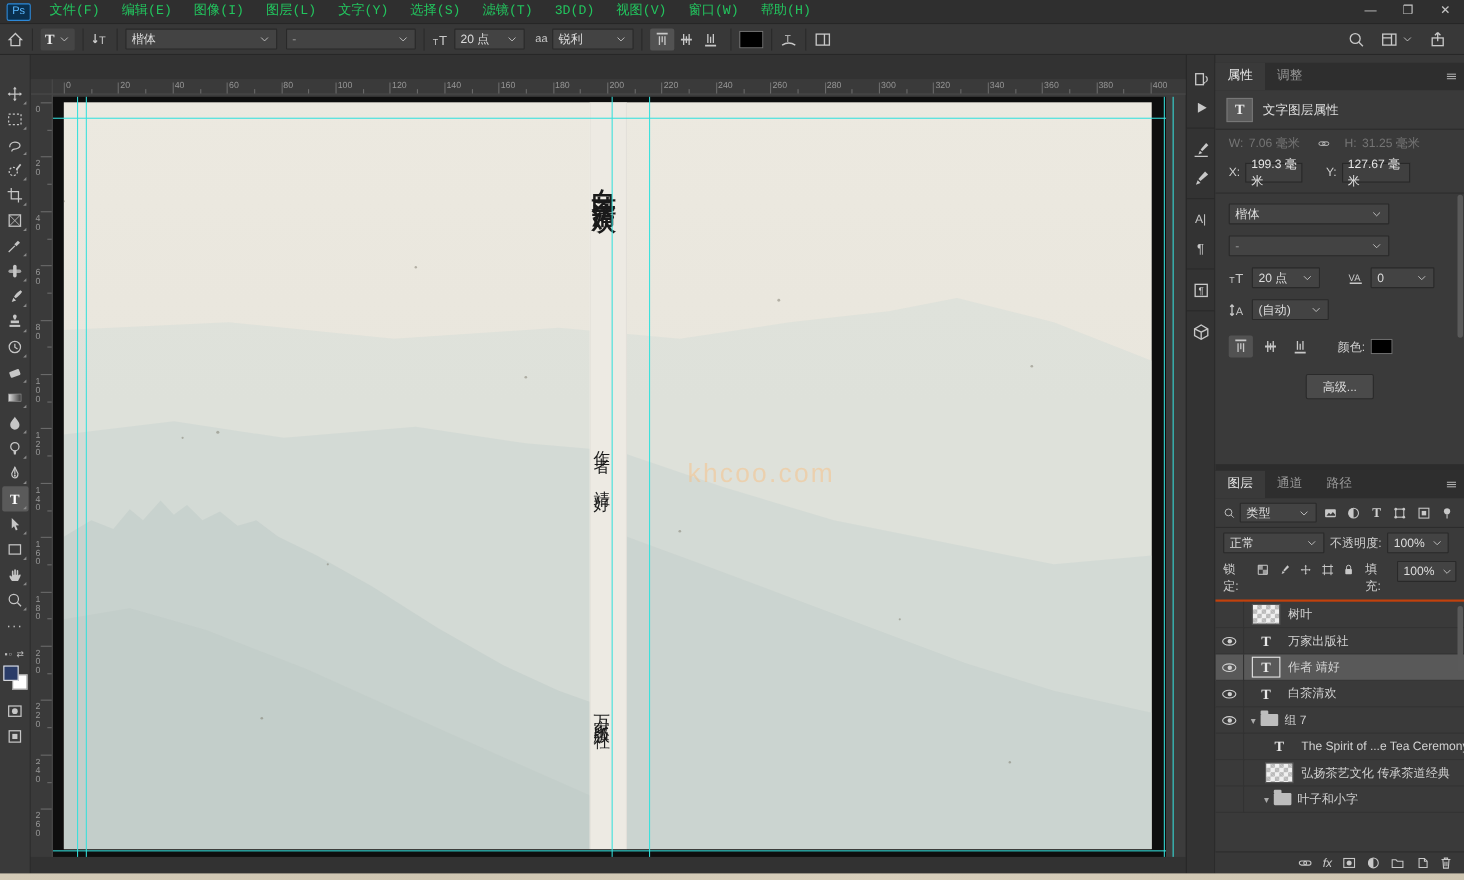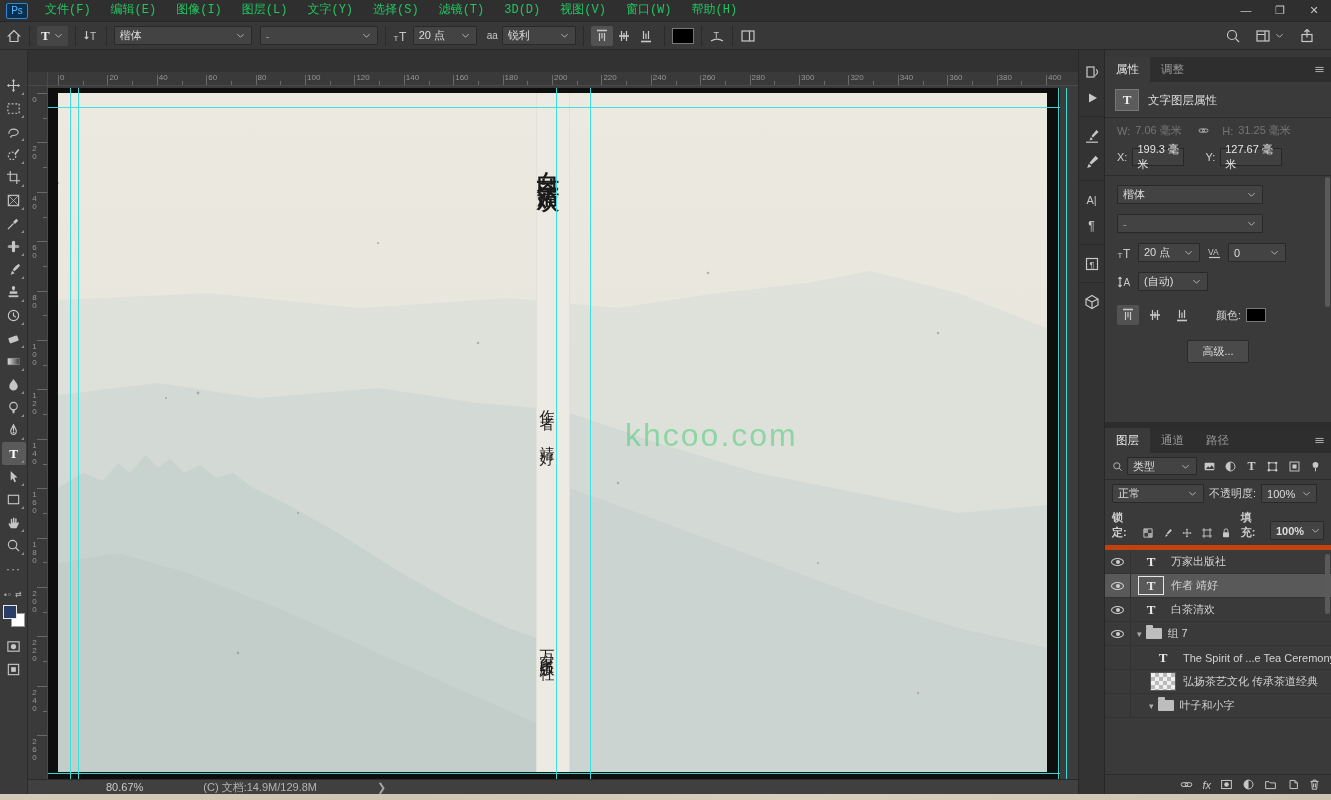--- a/index.html
+++ b/index.html
@@ -57,21 +57,21 @@
   .vlabel{position:absolute;left:2px;font-size:8px;color:#969696;writing-mode:vertical-rl;text-orientation:upright;letter-spacing:-1px;}
   .viewport{position:absolute;left:20px;top:14px;right:0;bottom:0;background:#3c3c3c;}
   .document{position:absolute;left:0;top:2px;width:1012px;height:691px;background:#0e0e0e;}
   .paper{position:absolute;left:10px;top:5px;width:989px;height:679px;background:linear-gradient(180deg,#ece9e0 0%,#e9e6dd 40%,#e7e4db 100%);overflow:hidden;}
   .paper svg{position:absolute;left:0;top:0;}
   .spine{position:absolute;left:478px;top:0;width:34px;height:679px;background:#edeae3;box-shadow:inset 1px 0 0 rgba(0,0,0,.04),inset -1px 0 0 rgba(0,0,0,.04);}
   .vtext{writing-mode:vertical-rl;text-orientation:upright;color:#1a1a1a;font-family:"DejaVu Serif",serif;position:absolute;white-space:nowrap;}
   .spine-title{left:486px;top:67px;font-size:22px;letter-spacing:7px;font-weight:bold;}
   .spine-author{left:489px;top:312px;font-size:15px;letter-spacing:6px;}
   .spine-pub{left:489px;top:552px;font-size:15px;letter-spacing:4px;}
-  .watermark{position:absolute;left:577px;top:331px;font-size:32px;color:#22c55e;opacity:.42;letter-spacing:2px;text-align:right;}
+  .watermark{position:absolute;left:577px;top:331px;font-size:24px;color:#fdba74;opacity:.42;letter-spacing:2px;text-align:right;}
   .guide-v{position:absolute;top:2px;height:691px;width:1px;background:#35e0dc;opacity:.95;z-index:4;}
   .guide-h{position:absolute;left:0;width:1012px;height:1px;background:#35e0dc;opacity:.95;z-index:4;}
 
   
   .dock{position:absolute;left:1078px;top:50px;width:27px;height:744px;background:#333333;border-left:1px solid #272727;border-right:1px solid #272727;display:flex;flex-direction:column;align-items:center;padding-top:10px;}
   .dock .ic{width:24px;height:24px;margin-bottom:2px;}
   .dock .gap{height:8px;border-top:1px solid #2a2a2a;width:100%;margin-top:4px;}
 
   
   .rightpanels{position:absolute;left:1105px;top:50px;width:226px;height:744px;background:#383838;}
@@ -91,21 +91,21 @@
   .pdivider{border-top:1px solid #2c2c2c;margin:4px 0;}
   .advbtn{margin:10px auto 0;display:block;background:#4a4a4a;border:1px solid #2a2a2a;color:#ddd;font-size:11px;padding:3px 14px;border-radius:2px;}
   .pscroll{position:absolute;right:1px;top:120px;width:5px;height:130px;background:#5a5a5a;border-radius:3px;}
 
   .panel-layers{position:absolute;left:0;top:378px;width:226px;bottom:0;background:#3a3a3a;display:flex;flex-direction:column;}
   .lay-filter{display:flex;align-items:center;gap:4px;padding:4px 7px;border-bottom:1px solid #2c2c2c;}
   .lay-filter .combo{width:72px;height:18px;}
   .fbtn{width:18px;height:18px;display:flex;align-items:center;justify-content:center;color:#c8c8c8;}
   .fbtn svg{width:13px;height:13px;}
   .lay-blend{display:flex;align-items:center;gap:5px;padding:4px 7px;font-size:11px;}
-  .lay-lock{display:flex;align-items:flex-end;gap:6px;padding:3px 7px 5px;font-size:11px;border-bottom:5px solid #c2410c;font-weight:bold;}
+  .lay-lock{display:flex;align-items:flex-start;gap:6px;padding:3px 7px 5px;font-size:11px;border-bottom:2px solid #c2410c;}
   .lockic{width:15px;height:15px;display:flex;align-items:center;justify-content:center;color:#c2c2c2;}
   .lockic svg{width:12px;height:12px;}
   .layerlist{flex:1;overflow:hidden;position:relative;}
   .lrow{height:24px;display:flex;align-items:center;border-bottom:1px solid #333;}
   .lrow.selected{background:#595959;}
   .eyebox{width:26px;height:24px;border-right:1px solid #323232;display:flex;align-items:center;justify-content:center;flex:none;}
   .eye{width:13px;height:8px;border:1px solid #cfcfcf;border-radius:50%;position:relative;}
   .eye:after{content:'';position:absolute;left:3.5px;top:1px;width:4px;height:4px;background:#cfcfcf;border-radius:50%;}
   .lthumb{width:26px;height:19px;margin:0 7px 0 7px;flex:none;display:flex;align-items:center;justify-content:center;font-size:13px;color:#e8e8e8;font-family:"Liberation Serif",serif;font-weight:bold;}
   .lthumb.checker{background-image:linear-gradient(45deg,#b9b9b9 25%,transparent 25%,transparent 75%,#b9b9b9 75%),linear-gradient(45deg,#b9b9b9 25%,#f0f0f0 25%,#f0f0f0 75%,#b9b9b9 75%);background-size:8px 8px;background-position:0 0,4px 4px;border:1px solid #555;}
@@ -704,21 +704,21 @@
             </svg>
           </span>
         <span class="combo" style="width:62px">
           <span>20 点</span>
           <span class="ic small chev">
               <svg viewBox="0 0 16 16" fill="none" stroke="currentColor" stroke-width="1.2">
                 <path d="M3.5 6l4.5 4.5L12.5 6"></path>
               </svg>
             </span>
         </span>
-        <span class="ic" style="margin-left:2px">
+        <span class="ic" style="margin-left:20px">
             <svg viewBox="0 0 16 16" fill="none" stroke="currentColor" stroke-width="1.2">
               <text x="1" y="10" font-size="8.5" fill="currentColor" stroke="none">VA</text>
               <path d="M2 12.5h11"></path>
             </svg>
           </span>
         <span class="combo" style="width:58px">
           <span>0</span>
           <span class="ic small chev">
               <svg viewBox="0 0 16 16" fill="none" stroke="currentColor" stroke-width="1.2">
                 <path d="M3.5 6l4.5 4.5L12.5 6"></path>
@@ -909,20 +909,25 @@
         <span class="combo" style="width:54px">
           <span>100%</span>
           <span class="ic small chev">
               <svg viewBox="0 0 16 16" fill="none" stroke="currentColor" stroke-width="1.2">
                 <path d="M3.5 6l4.5 4.5L12.5 6"></path>
               </svg>
             </span>
         </span>
       </div>
       <div class="layerlist" id="layerlist">
+          <div class="lrow">
+            <div class="eyebox"></div>
+            <div class="lthumb checker"></div>
+            <span class="lname">树叶</span>
+          </div>
           <div class="lrow">
             <div class="eyebox">
               <div class="eye"></div>
             </div>
             <div class="lthumb">T</div>
             <span class="lname">万家出版社</span>
           </div>
           <div class="lrow selected">
             <div class="eyebox">
               <div class="eye"></div>
@@ -1001,20 +1006,15 @@
             <svg viewBox="0 0 16 16" fill="none" stroke="currentColor" stroke-width="1.2">
               <path d="M3 4.2h10M6.2 4.2V2.6h3.6v1.6"></path>
               <path d="M4.6 4.2l.7 9.6h5.4l.7-9.6"></path>
               <path d="M6.9 6.6v5M9.1 6.6v5"></path>
             </svg>
           </span>
       </div>
     </div>
   </div>
 
-  <div class="statusbar">
-    <span class="zoomfield">80.67%</span>
-    <span class="docinfo">(C) 文档:14.9M/129.8M</span>
-    <span class="chev2">❯</span>
-  </div>
   <div class="wallpaper"></div>
 
 </div>
 
 </body></html>

